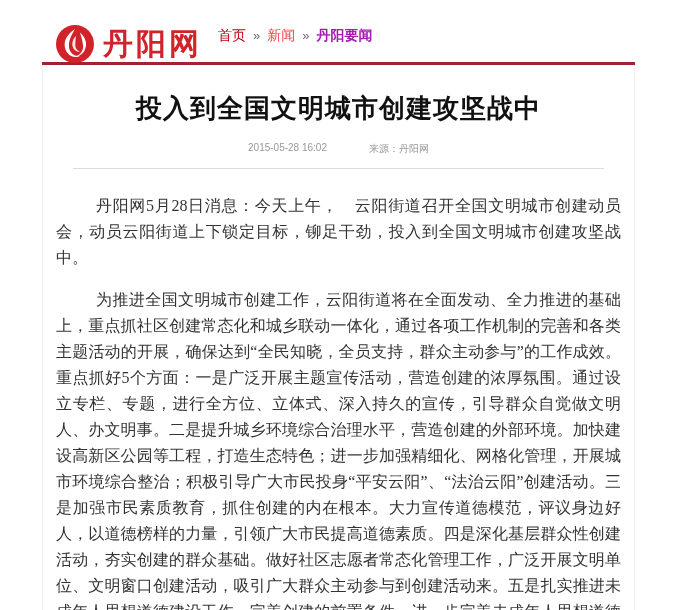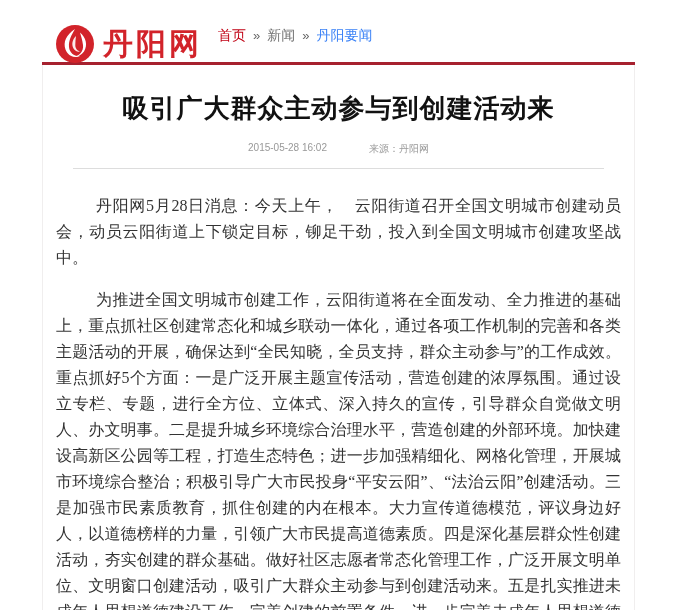--- a/index.html
+++ b/index.html
@@ -37,22 +37,22 @@
     display: flex;
     align-items: center;
     margin-left: 16px;
     margin-top: 7px;
     font-size: 14px;
     color: #333;
   }
   .breadcrumb .sep { color: #666; margin: 0 7px; font-size: 13px; }
   .crumb-link { text-decoration: none; cursor: pointer; }
   .crumb-home { color: #c00013; }
-  .crumb-news { color: #737373; }
-  .crumb-current { color: #3b82f6; }
+  .crumb-news { color: #ef4444; }
+  .crumb-current { color: #a21caf; font-weight: bold; }
   .red-rule {
     height: 3px;
     background: #a6212f;
     margin: 0 42px 0 42px;
   }
   .article-box {
     margin: 0 42px;
     background: #fff;
     border-left: 1px solid #f0eeee;
     border-right: 1px solid #f0eeee;
@@ -113,21 +113,21 @@
     <span class="sep">»</span>
     <a class="crumb-link crumb-news">新闻</a>
     <span class="sep">»</span>
     <span class="crumb-current">丹阳要闻</span>
   </nav>
 </header>
 
 <div class="red-rule"></div>
 
 <main class="article-box">
-  <h1 class="article-title">吸引广大群众主动参与到创建活动来</h1>
+  <h1 class="article-title">投入到全国文明城市创建攻坚战中</h1>
   <div class="article-meta">
     <span>2015-05-28 16:02</span>
     <span>来源：丹阳网</span>
   </div>
   <hr class="meta-divider">
   <div class="article-body">
     <p>丹阳网5月28日消息：今天上午，　云阳街道召开全国文明城市创建动员会，动员云阳街道上下锁定目标，铆足干劲，投入到全国文明城市创建攻坚战中。</p>
     <p>为推进全国文明城市创建工作，云阳街道将在全面发动、全力推进的基础上，重点抓社区创建常态化和城乡联动一体化，通过各项工作机制的完善和各类主题活动的开展，确保达到“全民知晓，全员支持，群众主动参与”的工作成效。重点抓好5个方面：一是广泛开展主题宣传活动，营造创建的浓厚氛围。通过设立专栏、专题，进行全方位、立体式、深入持久的宣传，引导群众自觉做文明人、办文明事。二是提升城乡环境综合治理水平，营造创建的外部环境。加快建设高新区公园等工程，打造生态特色；进一步加强精细化、网格化管理，开展城市环境综合整治；积极引导广大市民投身“平安云阳”、“法治云阳”创建活动。三是加强市民素质教育，抓住创建的内在根本。大力宣传道德模范，评议身边好人，以道德榜样的力量，引领广大市民提高道德素质。四是深化基层群众性创建活动，夯实创建的群众基础。做好社区志愿者常态化管理工作，广泛开展文明单位、文明窗口创建活动，吸引广大群众主动参与到创建活动来。五是扎实推进未成年人思想道德建设工作，完善创建的前置条件。进一步完善未成年人思想道德建设领导体制和工作机制，着力构建学校、家庭、社会“三位一体”的工作网络，落实立德树人根本任务。通过全力以赴做好创建各项工作，为我市创建全国文明城市作出应有的贡献。</p>
   </div>
 </main>

